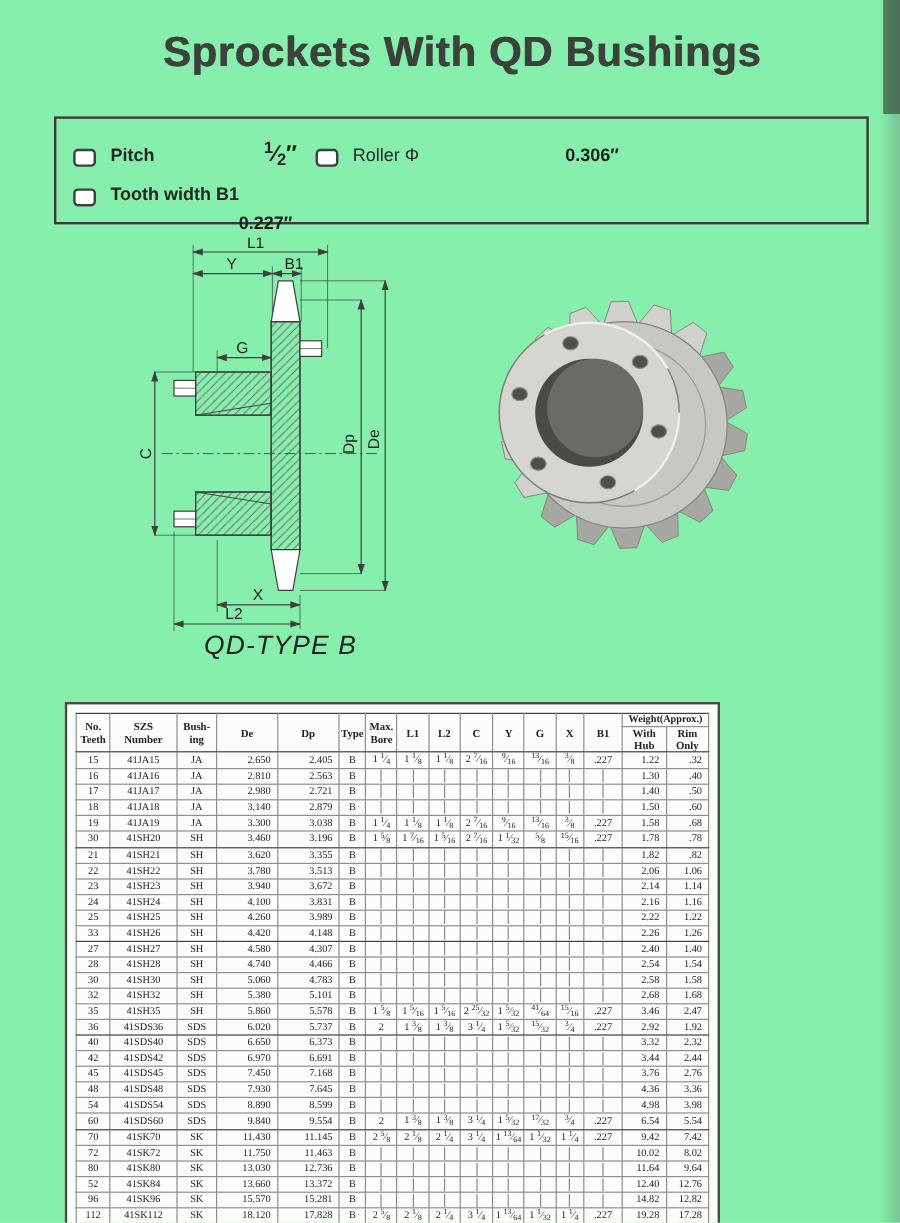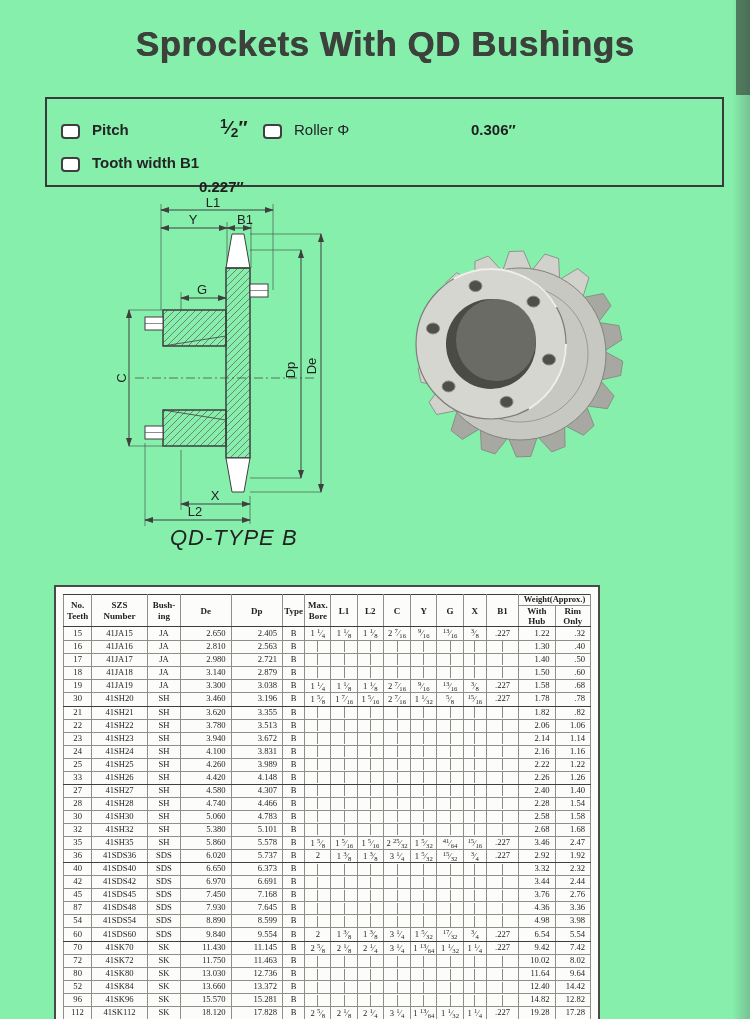--- a/index.html
+++ b/index.html
@@ -469,21 +469,21 @@
             <td class="r">4.466</td>
             <td>B</td>
             <td><span class="ditto"></span></td>
             <td><span class="ditto"></span></td>
             <td><span class="ditto"></span></td>
             <td><span class="ditto"></span></td>
             <td><span class="ditto"></span></td>
             <td><span class="ditto"></span></td>
             <td><span class="ditto"></span></td>
             <td><span class="ditto"></span></td>
-            <td class="r">2.28</td>
+            <td class="r">2.54</td>
             <td class="r">1.54</td>
           </tr>
           <tr>
             <td>30</td>
             <td>41SH30</td>
             <td>SH</td>
             <td class="r">5.060</td>
             <td class="r">4.783</td>
             <td>B</td>
             <td><span class="ditto"></span></td>
@@ -599,21 +599,21 @@
             <td><span class="ditto"></span></td>
             <td><span class="ditto"></span></td>
             <td><span class="ditto"></span></td>
             <td><span class="ditto"></span></td>
             <td><span class="ditto"></span></td>
             <td><span class="ditto"></span></td>
             <td class="r">3.76</td>
             <td class="r">2.76</td>
           </tr>
           <tr>
-            <td>87</td>
+            <td>48</td>
             <td>41SDS48</td>
             <td>SDS</td>
             <td class="r">7.930</td>
             <td class="r">7.645</td>
             <td>B</td>
             <td><span class="ditto"></span></td>
             <td><span class="ditto"></span></td>
             <td><span class="ditto"></span></td>
             <td><span class="ditto"></span></td>
             <td><span class="ditto"></span></td>
@@ -722,21 +722,21 @@
             <td>B</td>
             <td><span class="ditto"></span></td>
             <td><span class="ditto"></span></td>
             <td><span class="ditto"></span></td>
             <td><span class="ditto"></span></td>
             <td><span class="ditto"></span></td>
             <td><span class="ditto"></span></td>
             <td><span class="ditto"></span></td>
             <td><span class="ditto"></span></td>
             <td class="r">12.40</td>
-            <td class="r">14.42</td>
+            <td class="r">12.76</td>
           </tr>
           <tr>
             <td>96</td>
             <td>41SK96</td>
             <td>SK</td>
             <td class="r">15.570</td>
             <td class="r">15.281</td>
             <td>B</td>
             <td><span class="ditto"></span></td>
             <td><span class="ditto"></span></td>

